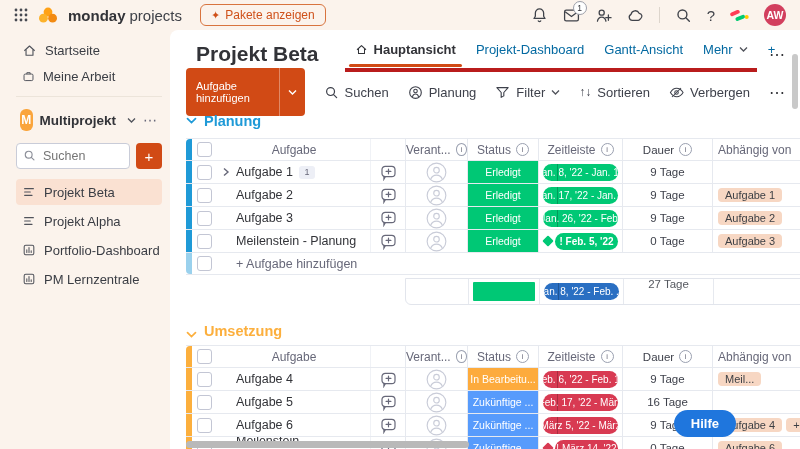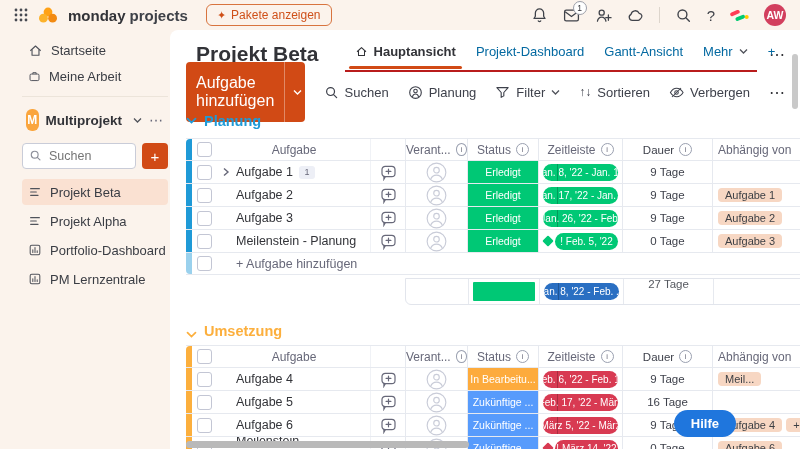--- a/index.html
+++ b/index.html
@@ -6,35 +6,35 @@
   body{width:800px;height:449px;position:relative;overflow:hidden;background:#fbf3ec;
        font-family:"Liberation Sans",sans-serif;font-size:13px;color:#323338;}
   svg{display:block}
   
   .topbar{position:absolute;top:0;left:0;right:0;height:30px;display:flex;align-items:center;
           justify-content:space-between;padding:0 14px;box-sizing:border-box}
   .tb-left,.tb-right{display:flex;align-items:center}
   .tb-left>*{margin-right:10px}
   .brand{display:flex;align-items:baseline;gap:4px;white-space:nowrap}
   .brand b{font-size:15px}
-  .brand .lite{font-size:15px;font-weight:700;color:#3e4148}
+  .brand .lite{font-size:15px;font-weight:400;color:#3e4148}
   .upgrade{display:flex;align-items:center;gap:5px;border:1px solid #d8743f;color:#cf5019;
            background:transparent;border-radius:6px;padding:3px 10px;font-size:12px;cursor:pointer;
            font-family:inherit;margin-left:8px}
   .upgrade .spark{color:#cf5019;font-size:11px}
   .tb-right>*{margin-left:15px}
   .tbicon{position:relative;cursor:pointer}
   .tb-badge{position:absolute;top:-6px;right:-7px;background:#fff;border:1px solid #9b9ea8;border-radius:50%;
             width:12px;height:12px;font-size:8.5px;display:flex;align-items:center;justify-content:center;color:#323338}
   .tb-divider{width:1px;height:16px;background:#ddd5cc}
   .qmark{font-size:15px;color:#40434a;cursor:pointer}
   .avatar{width:22px;height:22px;border-radius:50%;background:#d23f5e;color:#fff;font-size:10.5px;
           font-weight:bold;display:flex;align-items:center;justify-content:center;cursor:pointer}
   
-  .sidebar{position:absolute;top:30px;left:14px;width:170px;bottom:0;padding:8px 16px 0 8px;box-sizing:border-box}
+  .sidebar{position:absolute;top:30px;left:8px;width:170px;bottom:0;padding:8px 16px 0 8px;box-sizing:border-box}
   .s-item{display:flex;align-items:center;gap:8px;height:24px;padding:0 6px;border-radius:4px;
           cursor:pointer;color:#3a3d44;font-size:13px;margin-bottom:2px}
   .s-divider{height:1px;background:#ece4da;margin:8px 0}
   .ws-row{display:flex;align-items:center;gap:7px;height:30px;padding:0 4px;margin-bottom:8px}
   .ws-avatar{width:22px;height:22px;border-radius:6px;background:#faa53d;color:#fff;font-weight:bold;
              font-size:12px;display:flex;align-items:center;justify-content:center}
   .ws-name{font-weight:bold;font-size:13.5px}
   .ws-dots{margin-left:auto;color:#676879;letter-spacing:1px;cursor:pointer;font-size:14px}
   .search-row{display:flex;gap:6px;margin-bottom:10px}
   .s-search{position:relative;flex:1}
@@ -43,33 +43,33 @@
   .s-search .mag{position:absolute;left:7px;top:6px}
   .s-add{width:26px;height:26px;border:none;border-radius:4px;background:#d14a15;color:#fff;font-size:15px;
          display:flex;align-items:center;justify-content:center;cursor:pointer}
   .b-item{display:flex;align-items:center;gap:8px;height:26px;padding:0 6px;border-radius:4px;cursor:pointer;
           color:#3a3d44;font-size:13px;margin-bottom:3px;white-space:nowrap}
   .b-item.active{background:#fae1d2}
   
   .panel{position:absolute;top:30px;left:170px;right:0;bottom:0;background:#fff;border-top-left-radius:8px;overflow:hidden}
   .p-header{display:flex;align-items:center;height:36px;padding:6px 14px 0 26px;box-sizing:content-box}
   .p-title{font-size:21px;font-weight:bold;margin:0 26px 0 0;white-space:nowrap}
-  .tabs{display:flex;align-items:center;align-self:stretch;border-bottom:2px solid #b91c1c;flex:1;min-width:0}
+  .tabs{display:flex;align-items:flex-start;align-self:stretch;border-bottom:4px solid #b91c1c;flex:1;min-width:0}
   .tab{display:flex;align-items:center;gap:6px;padding:6px 10px 9px;font-size:13px;color:#0369a1;cursor:pointer;
        white-space:nowrap;position:relative}
   .tab.active{color:#323338;font-weight:bold}
   .tab.active::after{content:'';position:absolute;left:4px;right:4px;bottom:-1px;height:3px;background:#d14a15;border-radius:2px}
   .tab-sep{width:1px;height:14px;background:#d6d9e0}
   .hdr-right{display:flex;align-items:center;gap:10px;margin-left:12px}
   .invite{display:flex;align-items:center;gap:6px;border:1px solid #c3c6d4;background:#fff;border-radius:4px;
           height:28px;padding:0 10px;font-size:13px;color:#323338;cursor:pointer;font-family:inherit;white-space:nowrap}
   .dots-btn{color:#323338;font-size:16px;letter-spacing:1px;cursor:pointer}
   .p-toolbar{display:flex;align-items:center;height:28px;margin:6px 14px 0 16px;gap:19px}
   .cta{display:flex;align-items:stretch;background:#d14a15;border-radius:4px;color:#fff;cursor:pointer;overflow:hidden}
-  .cta .cta-label{padding:12px 10px;font-size:16px}
+  .cta .cta-label{padding:12px 10px;font-size:11px}
   .cta .cta-split{display:flex;align-items:center;padding:0 8px;border-left:1px solid rgba(255,255,255,.35)}
   .tool{display:flex;align-items:center;gap:6px;color:#3e414b;font-size:13px;cursor:pointer;white-space:nowrap}
   
   .p-content{position:absolute;left:16px;top:64px;right:0;bottom:0;overflow:hidden;padding-top:16px}
   .group{margin-bottom:12px}
   .group-title{display:flex;align-items:center;gap:7px;font-size:14.5px;font-weight:bold;height:22px;margin-bottom:6px;cursor:default}
   .trow{display:flex;height:23px;background:#fff;border-bottom:1px solid #e6e9ef;box-sizing:border-box}
   .thead{border-top:1px solid #e6e9ef;color:#676879;font-size:12px}
   .cell{display:flex;align-items:center;justify-content:center;box-sizing:border-box;position:relative;overflow:hidden}
   .c-bar{width:6px;flex:none}
@@ -547,21 +547,21 @@
                 <circle cx="11" cy="8.6" r="2.9" fill="none" stroke="#c9ccd8" stroke-width="1.2"></circle>
                 <path d="M4.9 18.1c1-2.9 3.2-4.4 6.1-4.4s5.1 1.5 6.1 4.4" fill="none" stroke="#c9ccd8" stroke-width="1.2"></path>
               </svg>
             </span>
           </div>
           <div class="cell c-status">
             <div class="statusfill" style="background: rgb(0, 200, 117);">Erledigt</div>
           </div>
           <div class="cell c-time">
             <span class="diamond" style="background: rgb(0, 200, 117);"></span>
-            <div class="pill" style="background: rgb(0, 200, 117);">! Feb. 5, '22</div>
+            <div class="pill" style="background: rgb(0, 200, 117); font-weight: bold;">! Feb. 5, '22</div>
           </div>
           <div class="cell c-dur">0 Tage</div>
           <div class="cell c-dep">
             <span class="chip">Aufgabe 3</span>
           </div>
         </div>
         <div class="trow addrow">
           <div class="cell c-bar" style="background: rgb(31, 154, 215); opacity: 0.45; border-radius: 0px 0px 0px 4px;"></div>
           <div class="cell c-cb">
             <span class="checkbox"></span>

